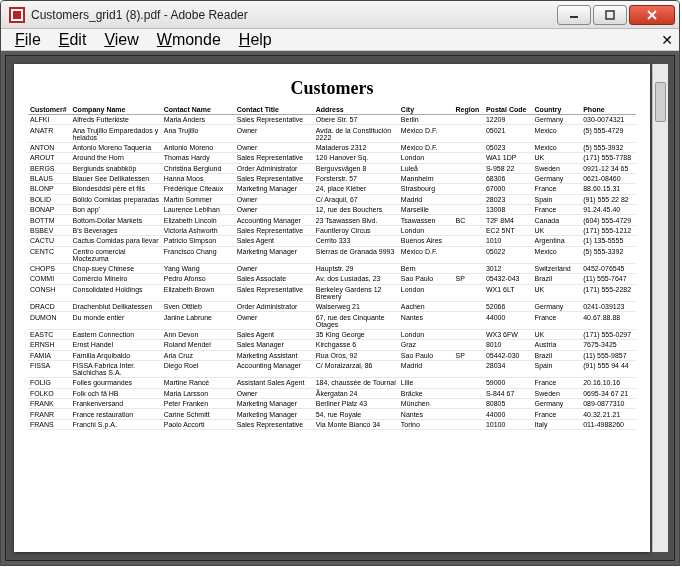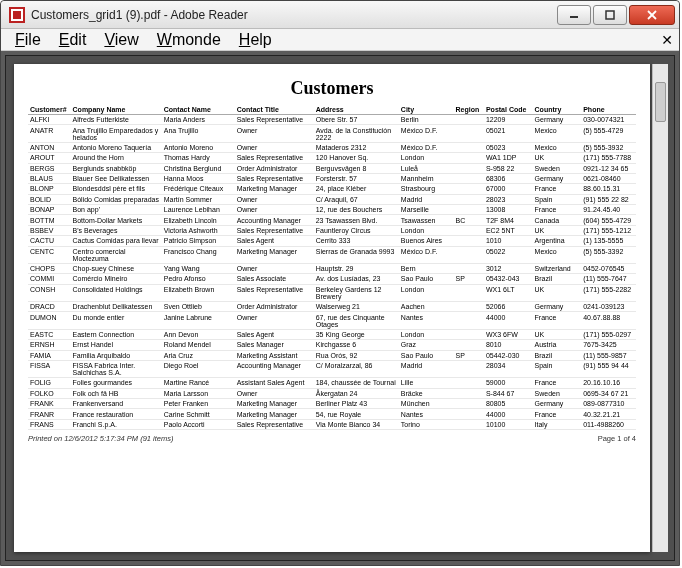--- a/index.html
+++ b/index.html
@@ -32,21 +32,21 @@
 </head>
 <body>
 
 <div class="window">
   <div class="titlebar">
     <svg class="appicon" viewBox="0 0 16 16">
         <rect width="16" height="16" fill="#b22"></rect>
         <rect x="2" y="2" width="12" height="12" fill="#fff"></rect>
         <rect x="4" y="4" width="8" height="8" fill="#b22"></rect>
       </svg>
-    <div class="title">Customers_grid1 (9).pdf - Adobe Reader</div>
+    <div class="title">Customers_grid1 (8).pdf - Adobe Reader</div>
     <div class="win-controls">
       <div class="win-btn">
           <svg width="10" height="10">
             <line x1="1" y1="7" x2="9" y2="7" stroke="#333" stroke-width="2"></line>
           </svg>
         </div>
       <div class="win-btn">
           <svg width="10" height="10">
             <rect x="1" y="1" width="8" height="8" fill="none" stroke="#333" stroke-width="1.5"></rect>
           </svg>
@@ -420,23 +420,19 @@
                 <td>Sales Representative</td>
                 <td>Via Monte Bianco 34</td>
                 <td>Torino</td>
                 <td></td>
                 <td>10100</td>
                 <td>Italy</td>
                 <td>011-4988260</td>
               </tr>
             </tbody>
         </table>
-        <div class="footer">
-          <span>Printed on 12/6/2012 5:17:34 PM (91 items)</span>
-          <span style="font-style:normal">Page 1 of 4</span>
-        </div>
       </div>
       <div class="scrollbar">
         <div class="scroll-thumb"></div>
       </div>
     </div>
   </div>
 </div>
 
 </body></html>

